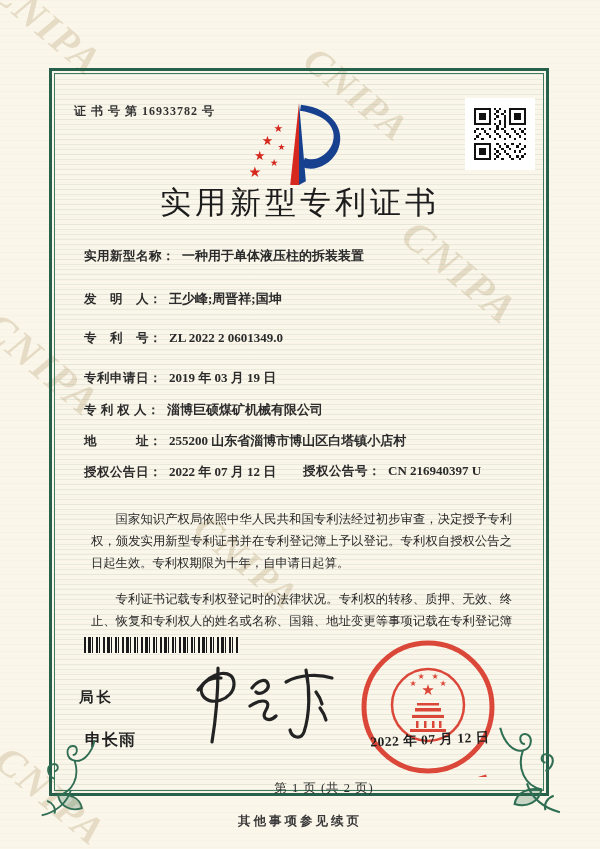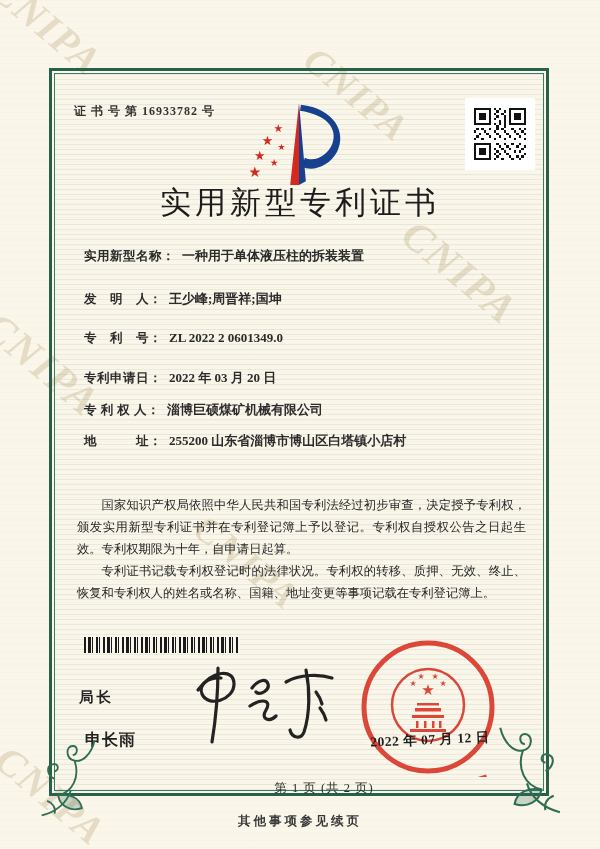--- a/index.html
+++ b/index.html
@@ -21,21 +21,21 @@
   .certno{left:74px;top:103px;font-size:12px;color:#333;letter-spacing:1px;font-weight:600;}
   .qrbox{left:465px;top:98px;width:70px;height:72px;background:#fff;
          display:flex;align-items:center;justify-content:center;}
   .title{left:0;right:0;top:182px;text-align:center;font-size:31px;font-weight:normal;
          color:#1c1c1c;letter-spacing:4px;}
   .row{left:84px;font-size:13px;color:#2b2b2b;font-weight:600;white-space:nowrap;}
   .row .lbl{font-size:12.5px;margin-right:7px;letter-spacing:0.5px;}
   .grant2{position:absolute;left:219px;top:0;white-space:nowrap;}
   .paras{left:77px;top:494px;width:449px;font-size:12.3px;line-height:22px;
          color:#262626;text-align:justify;}
-  .paras p{margin:0;text-indent:2em;}
+  .paras p{margin:14px;text-indent:2em;}
   .barcode{left:84px;top:637px;width:156px;height:16px;
     background:repeating-linear-gradient(90deg,#1a1a1a 0 2px,#f9f6ec 2px 4px,#1a1a1a 4px 7px,#f9f6ec 7px 8px,#1a1a1a 8px 9px,#f9f6ec 9px 12px,#1a1a1a 12px 14px,#f9f6ec 14px 15px,#1a1a1a 15px 16px,#f9f6ec 16px 19px);}
   .signer-title{left:79px;top:688px;font-size:14.5px;font-weight:bold;color:#222;
         font-family:"Liberation Sans","DejaVu Sans",sans-serif;letter-spacing:3px;}
   .signer-name{left:85px;top:730px;font-size:16px;font-weight:bold;color:#222;
         font-family:Liberation Serif, serif;letter-spacing:1px;}
   .signature{left:168px;top:662px;}
   .seal{left:358px;top:637px;opacity:0.93;}
   .seal-date{left:350px;top:731px;width:160px;text-align:center;font-size:13.5px;
         font-weight:bold;color:#1d1d1d;transform:rotate(-2.5deg);letter-spacing:0.5px;}
@@ -97,27 +97,31 @@
   <div class="content row" style="top:247px;">
     <span class="lbl">实用新型名称：</span><span>一种用于单体液压柱的拆装装置</span>
   </div>
   <div class="content row" style="top:290px;">
     <span class="lbl">发　明　人：</span><span>王少峰;周晋祥;国坤</span>
   </div>
   <div class="content row" style="top:330px;">
     <span class="lbl">专　利　号：</span><span>ZL 2022 2 0601349.0</span>
   </div>
   <div class="content row" style="top:369px;">
-    <span class="lbl">专利申请日：</span><span>2022 年 03 月 20 日</span>
+    <span class="lbl">专利申请日：</span><span>2019 年 03 月 19 日</span>
   </div>
   <div class="content row" style="top:401px;">
     <span class="lbl">专 利 权 人：</span><span>淄博巨硕煤矿机械有限公司</span>
   </div>
   <div class="content row" style="top:432px;">
     <span class="lbl">地　　　址：</span><span>255200 山东省淄博市博山区白塔镇小店村</span>
+  </div>
+  <div class="content row" style="top:463px;">
+    <span class="lbl">授权公告日：</span><span>2022 年 07 月 12 日</span>
+    <span class="grant2"><span class="lbl">授权公告号：</span><span>CN 216940397 U</span></span>
   </div>
 
   <div class="content paras">
     <p>国家知识产权局依照中华人民共和国专利法经过初步审查，决定授予专利权，颁发实用新型专利证书并在专利登记簿上予以登记。专利权自授权公告之日起生效。专利权期限为十年，自申请日起算。</p>
     <p>专利证书记载专利权登记时的法律状况。专利权的转移、质押、无效、终止、恢复和专利权人的姓名或名称、国籍、地址变更等事项记载在专利登记簿上。</p>
   </div>
 
   <div class="content barcode"></div>
 
   <div class="content signer-title">局长</div>

